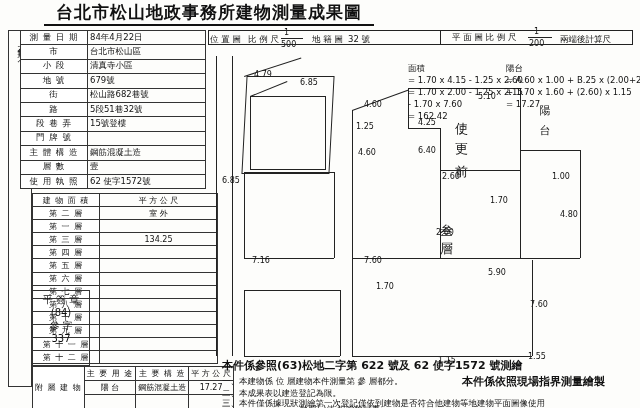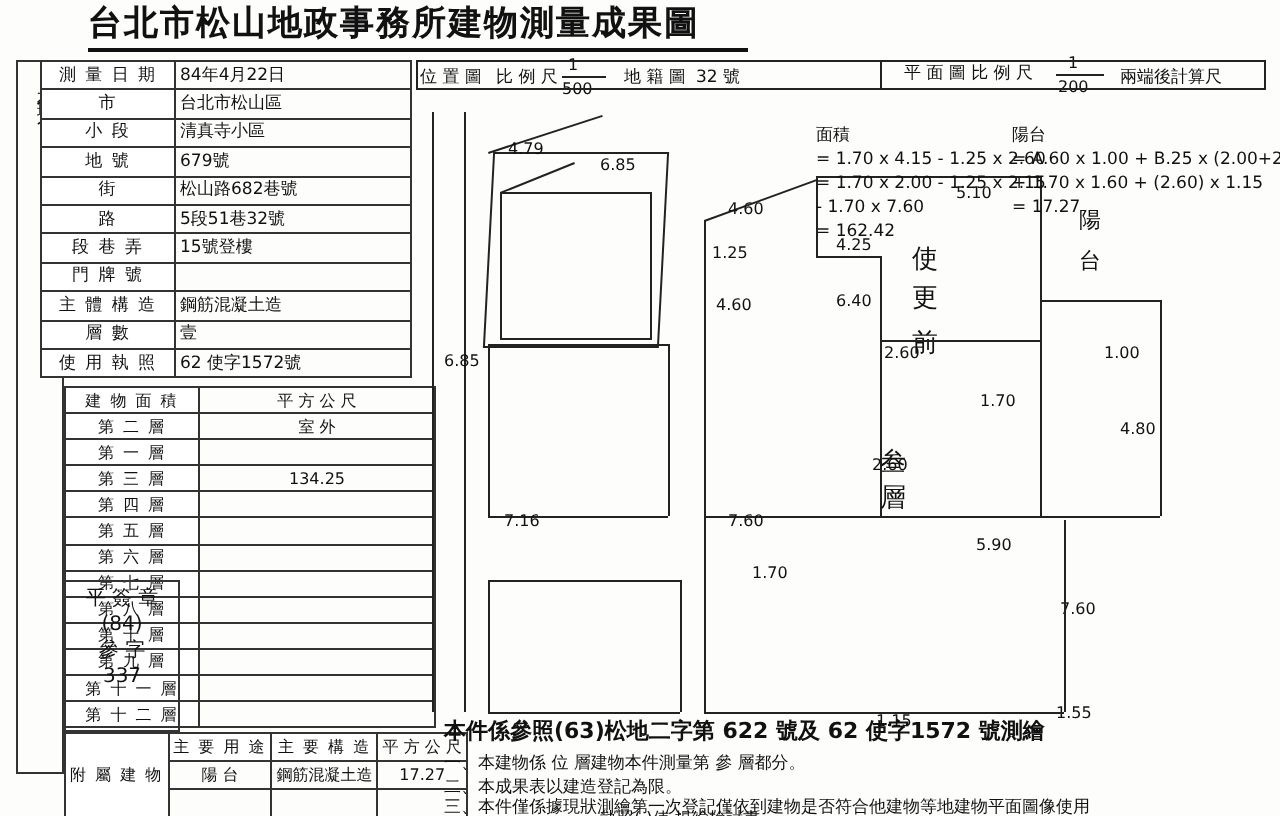--- a/index.html
+++ b/index.html
@@ -1,21 +1,21 @@
 <!DOCTYPE html>
 <html><head>
 <meta charset="utf-8">
 <style>
   html,body{margin:0;padding:0;background:#ffffff;}
   body{width:640px;height:408px;overflow:hidden;font-family:"DejaVu Sans","Liberation Sans",sans-serif;color:#111;}
   #sheet{position:relative;width:640px;height:408px;background:#fdfdfb;}
 
   .ttl{position:absolute;left:44px;top:2px;width:330px;height:22px;
        font-size:17px;font-weight:bold;letter-spacing:1px;color:#111;
-       border-bottom:2px solid #111;line-height:20px;}
+       border-bottom:2px solid #111;text-align:center;line-height:20px;}
 
   
   .vstrip{position:absolute;left:8px;top:30px;width:22px;height:355px;border:1px solid #333;}
   .vstrip .vtxt{writing-mode:vertical-rl;text-orientation:upright;font-size:9px;line-height:22px;
       padding:6px 2px;letter-spacing:3px;}
 
   
   .tbl{position:absolute;border-collapse:collapse;font-size:8.5px;}
   .tbl td{border:1px solid #333;padding:0 2px;height:12px;vertical-align:middle;white-space:nowrap;}
   .lbl{background:#fff;text-align:center;letter-spacing:1px;}
@@ -294,15 +294,16 @@
     <div>陽台</div>
     <div>= A.60 x 1.00 + B.25 x (2.00+2.00)</div>
     <div>+ 1.70 x 1.60 + (2.60) x 1.15</div>
     <div>= 17.27</div>
   </div>
 
   <div class="footbig" style="left:222px;top:358px">本件係參照(63)松地二字第 622 號及 62 使字1572 號測繪</div>
   <div class="foot" style="left:222px;top:376px">一、本建物係 位 層建物本件測量第 參 層都分。</div>
   <div class="foot" style="left:222px;top:388px">二、本成果表以建造登記為限。</div>
   <div class="foot" style="left:222px;top:398px">三、本件僅係據現狀測繪第一次登記僅依到建物是否符合他建物等地建物平面圖像使用</div>
+  <div class="footbig" style="left:462px;top:374px">本件係依照現場指界測量繪製</div>
   <div class="foot" style="left:300px;top:404px">執照( )使 提繪檢討書</div>
 
 </div>
 
 </body></html>

